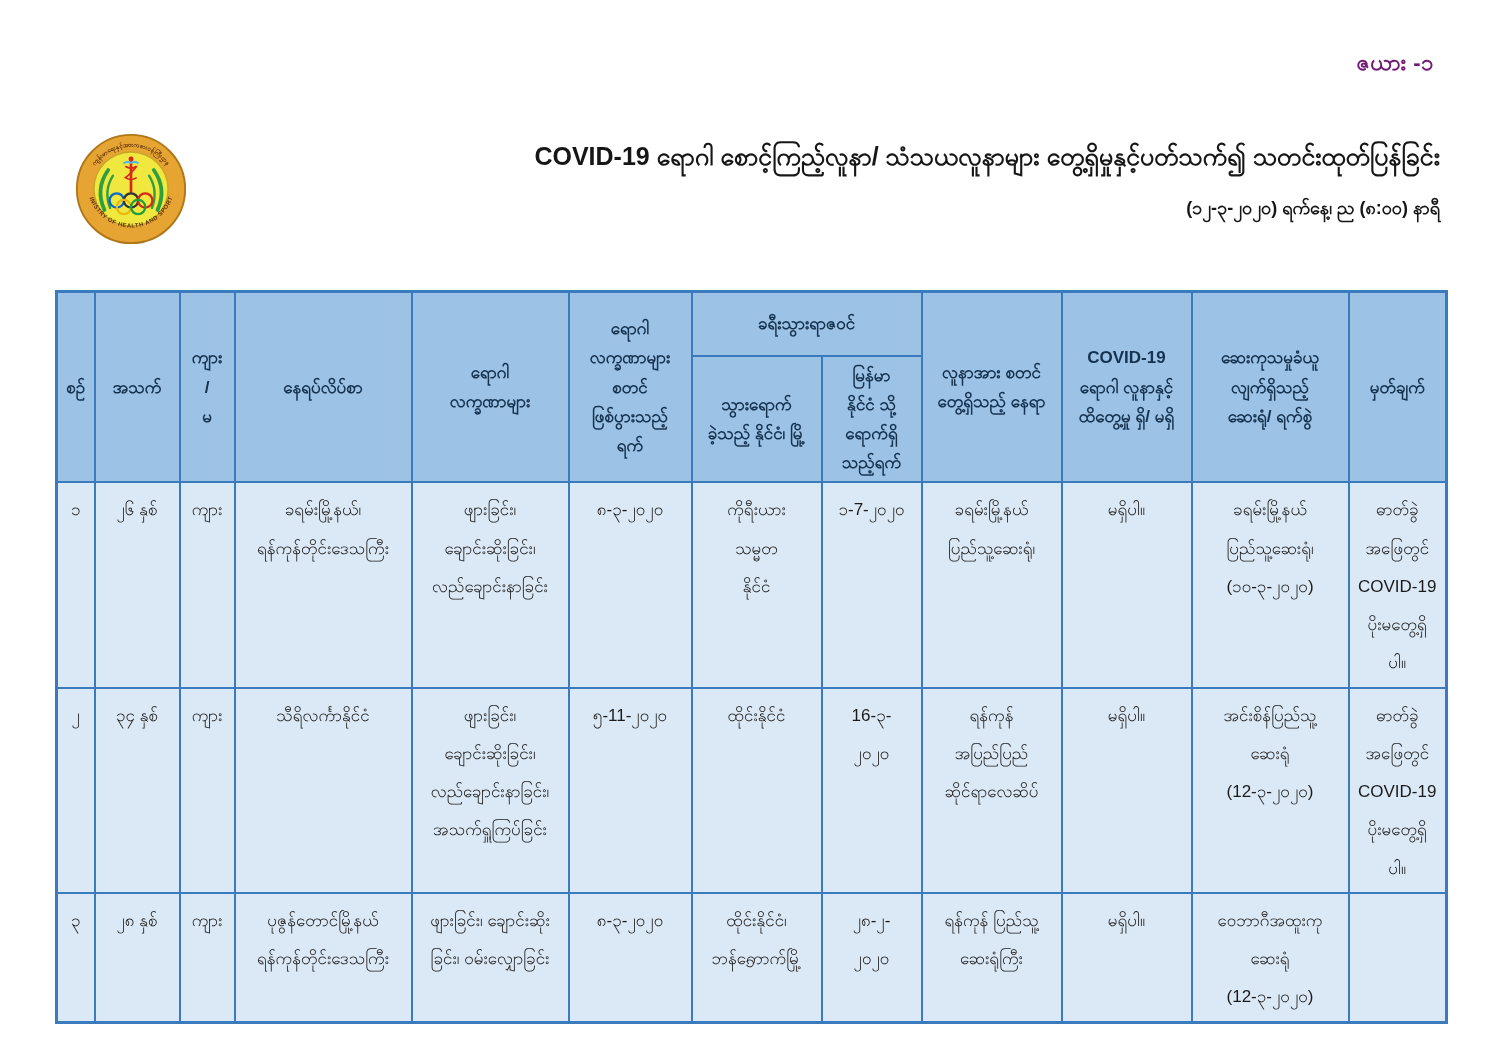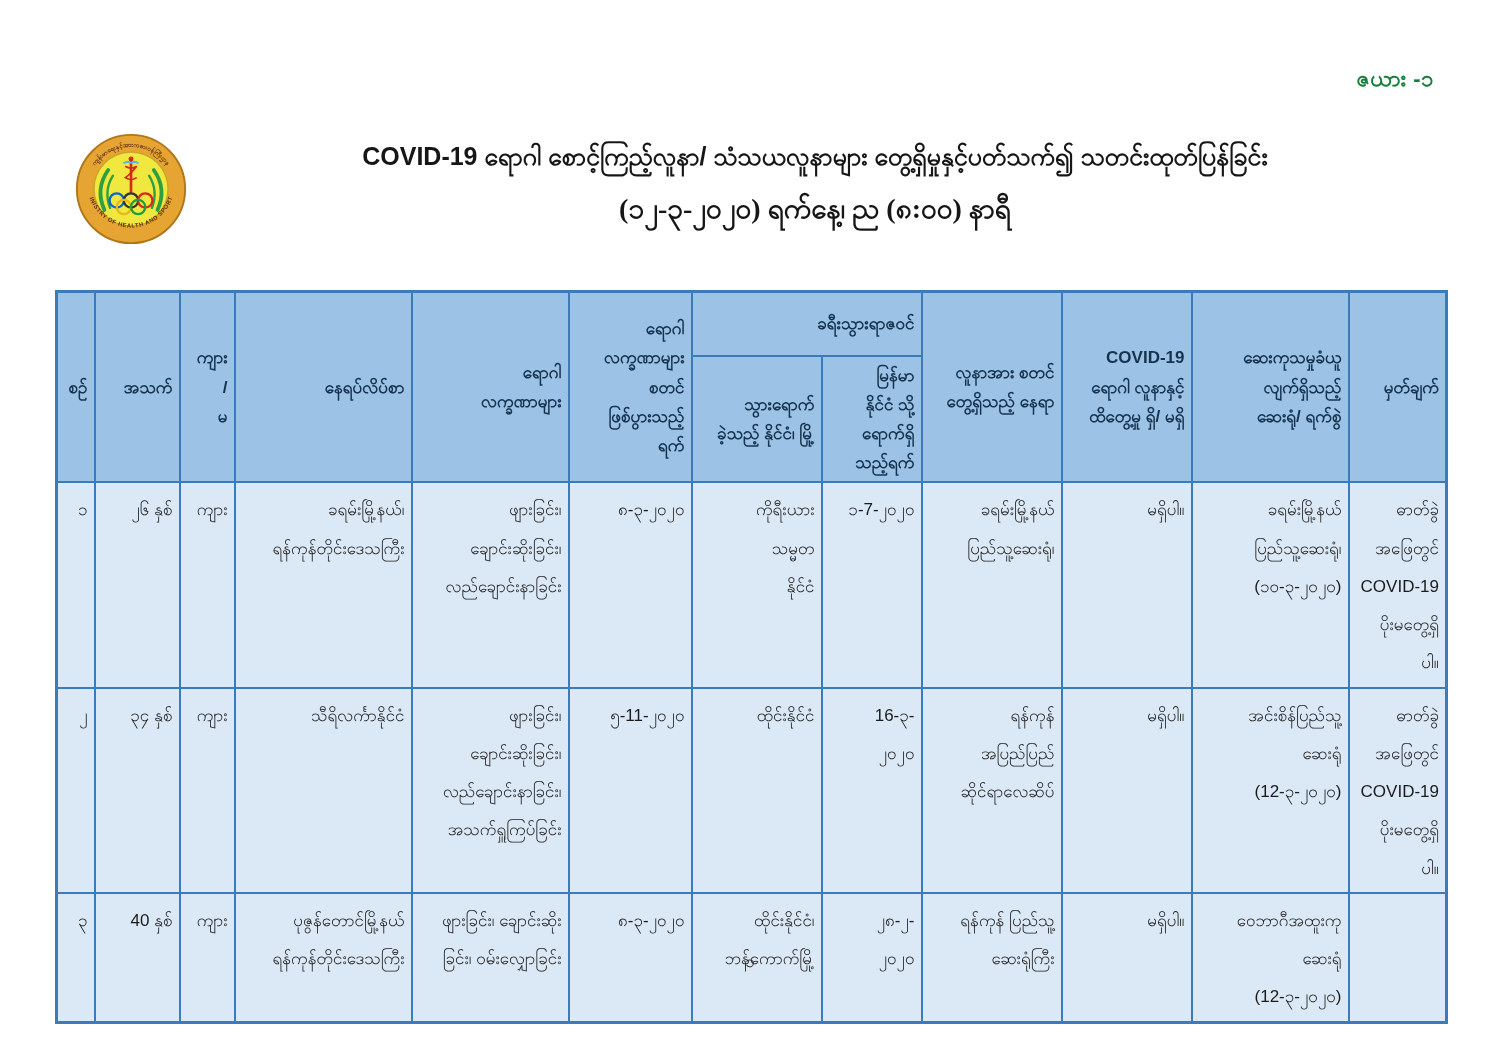--- a/index.html
+++ b/index.html
@@ -3,42 +3,42 @@
 <meta charset="utf-8">
 <style>
   html,body{margin:0;padding:0;}
   body{
     width:1500px;height:1062px;background:#ffffff;position:relative;overflow:hidden;
     font-family:"Liberation Sans","DejaVu Sans",sans-serif;color:#1b1b1b;
   }
   .page{position:absolute;inset:0;}
 
   .table-tag{
-    position:absolute;top:64px;right:66px;
-    color:#15803d;font-size:22px;font-weight:bold;letter-spacing:.5px;
+    position:absolute;top:48px;right:66px;
+    color:#701a75;font-size:22px;font-weight:bold;letter-spacing:.5px;
   }
 
   .logo{position:absolute;left:74px;top:132px;width:114px;height:114px;}
 
   .title-wrap{
     position:absolute;left:190px;top:140px;width:1250px;
-    text-align:center;font-weight:bold;color:#161616;
+    text-align:right;font-weight:bold;color:#161616;
   }
   .title-line1{font-size:25px;line-height:1.3;}
-  .title-line2{font-size:28px;line-height:1.3;margin-top:18px;font-family:Liberation Serif, serif;}
+  .title-line2{font-size:18px;line-height:1.3;margin-top:24px;}
 
   table.report{
     position:absolute;left:55px;top:290px;width:1390px;
     border-collapse:collapse;table-layout:fixed;
     border:3px solid #3A7BBE;
   }
   .report th,.report td{
     border:2px solid #3A7BBE;
     white-space:pre-line;
-    text-align:right;
+    text-align:center;
     padding:4px 6px;
     overflow:hidden;
   }
   .report th{
     background:#9CC3E6;
     font-size:17px;font-weight:bold;
     vertical-align:middle;line-height:1.72;color:#15324f;
   }
   .report td{
     background:#DBE8F5;
@@ -201,21 +201,21 @@
 ဆေးရုံ
 (12-၃-၂၀၂၀)</td>
         <td>ဓာတ်ခွဲ
 အဖြေတွင်
 COVID-19
 ပိုးမတွေ့ရှိ
 ပါ။</td>
       </tr>
       <tr class="r3">
         <td>၃</td>
-        <td>40 နှစ်</td>
+        <td>၂၈ နှစ်</td>
         <td>ကျား</td>
         <td>ပုဇွန်တောင်မြို့နယ်
 ရန်ကုန်တိုင်းဒေသကြီး</td>
         <td>ဖျားခြင်း၊ ချောင်းဆိုး
 ခြင်း၊ ဝမ်းလျှောခြင်း</td>
         <td>၈-၃-၂၀၂၀</td>
         <td>ထိုင်းနိုင်ငံ၊
 ဘန်ကောက်မြို့</td>
         <td>၂၈-၂-
 ၂၀၂၀</td>

